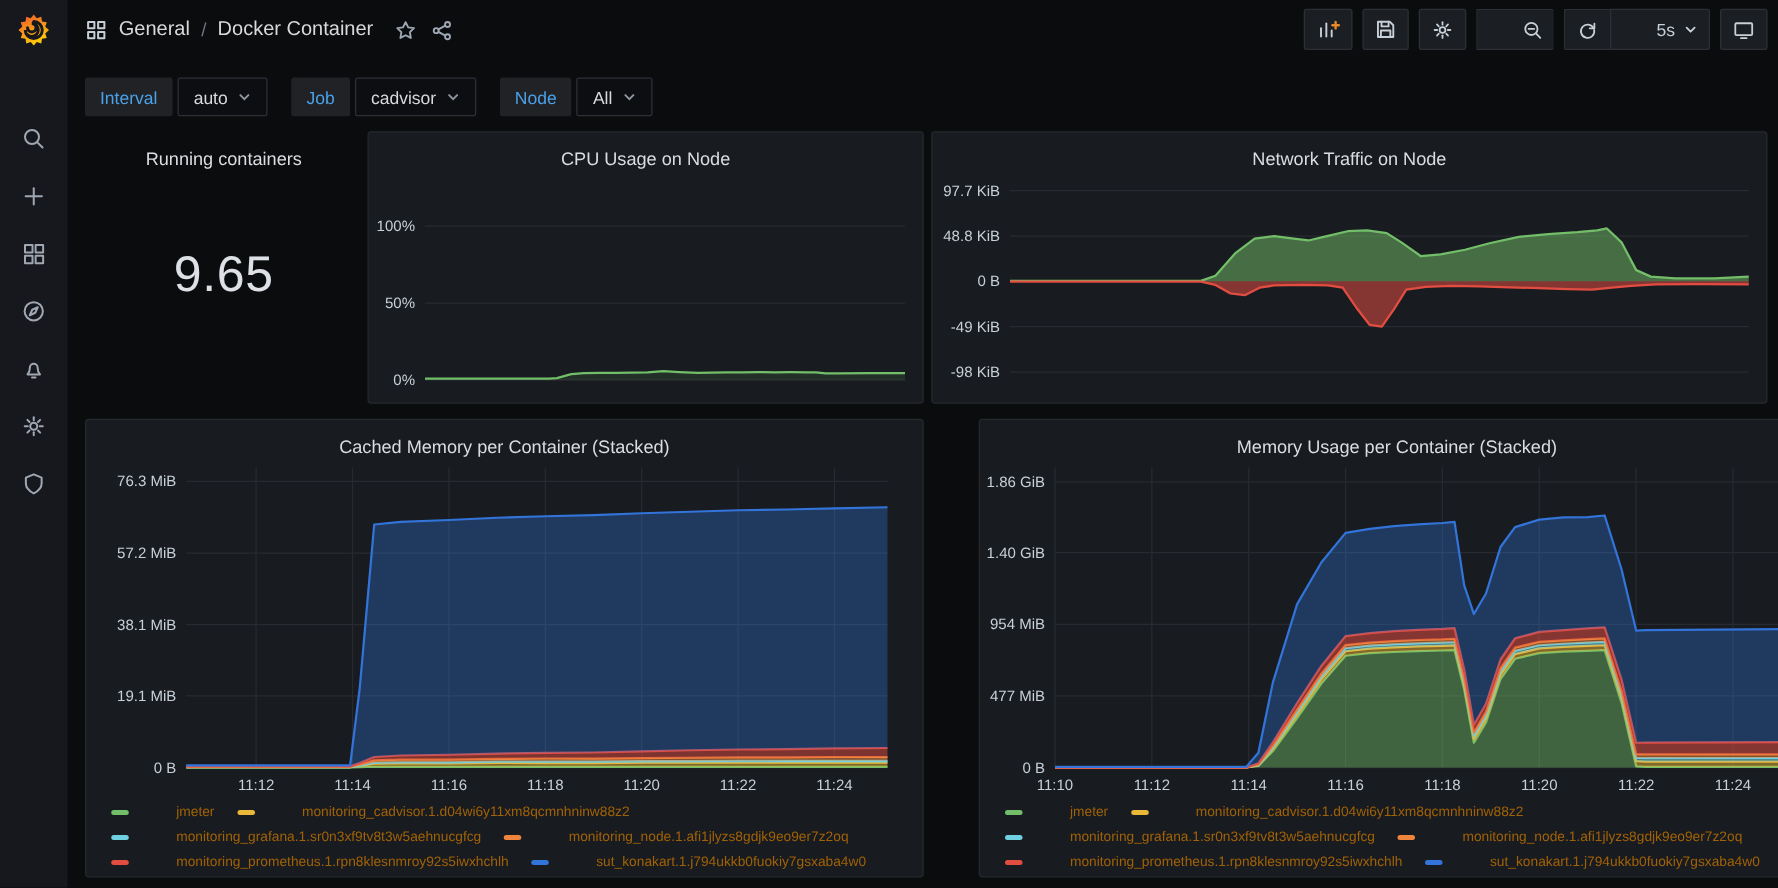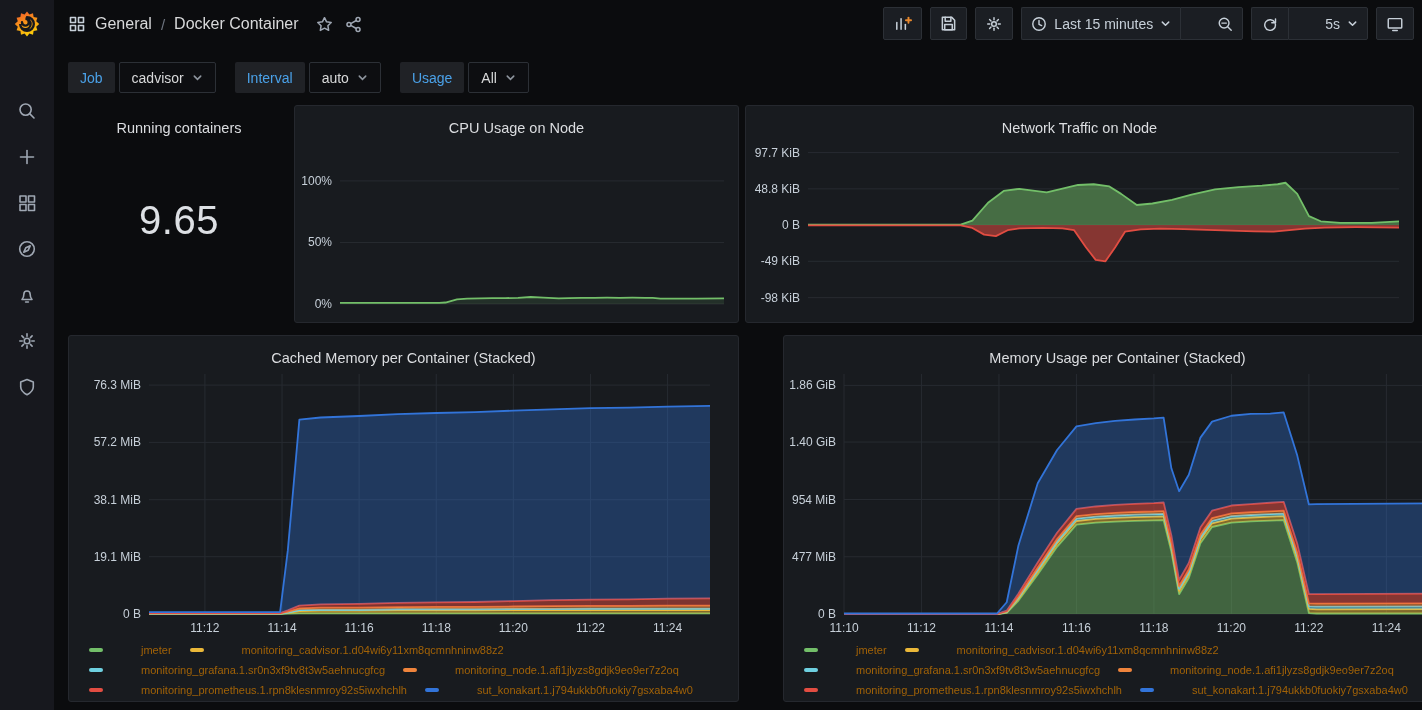--- a/index.html
+++ b/index.html
@@ -182,30 +182,20 @@
           <line x1="14.7" y1="10" x2="17" y2="10"></line>
           <line x1="5.1" y1="5.1" x2="6.7" y2="6.7"></line>
           <line x1="13.3" y1="13.3" x2="14.9" y2="14.9"></line>
           <line x1="5.1" y1="14.9" x2="6.7" y2="13.3"></line>
           <line x1="13.3" y1="6.7" x2="14.9" y2="5.1"></line>
         </svg>
     </div>
     <div class="tgroup">
       <div class="tbtn">
         <svg width="16" height="16" viewBox="0 0 18 18">
-            <circle cx="9" cy="9" r="7"></circle>
-            <polyline points="9,5 9,9.3 12,10.8"></polyline>
-          </svg>
-        <span>Last 15 minutes</span>
-        <svg width="11" height="11" viewBox="0 0 12 12">
-            <polyline points="2.5,4.5 6,8 9.5,4.5"></polyline>
-          </svg>
-      </div>
-      <div class="tbtn">
-        <svg width="16" height="16" viewBox="0 0 18 18">
             <circle cx="8" cy="8" r="5.5"></circle>
             <line x1="12.3" y1="12.3" x2="16" y2="16"></line>
             <line x1="5.5" y1="8" x2="10.5" y2="8"></line>
           </svg>
       </div>
     </div>
     <div class="tgroup">
       <div class="tbtn">
         <svg width="16" height="16" viewBox="0 0 18 18">
             <path d="M14.5 7.5A6 6 0 1 0 15 9"></path>
@@ -223,39 +213,39 @@
       <svg width="18" height="18" viewBox="0 0 20 20">
           <rect x="2.5" y="4" width="15" height="10.5" rx="1"></rect>
           <line x1="7.5" y1="17.3" x2="12.5" y2="17.3"></line>
         </svg>
     </div>
   </div>
 </div>
 
 <div class="submenu">
   <div class="var-pair">
+    <div class="chip chip-label">Interval</div>
+    <div class="chip chip-value">
+      <span>auto</span>
+      <svg width="11" height="11" viewBox="0 0 12 12">
+          <polyline points="2.5,4.5 6,8 9.5,4.5"></polyline>
+        </svg>
+    </div>
+  </div>
+  <div class="var-pair">
     <div class="chip chip-label">Job</div>
     <div class="chip chip-value">
       <span>cadvisor</span>
       <svg width="11" height="11" viewBox="0 0 12 12">
           <polyline points="2.5,4.5 6,8 9.5,4.5"></polyline>
         </svg>
     </div>
   </div>
   <div class="var-pair">
-    <div class="chip chip-label">Interval</div>
-    <div class="chip chip-value">
-      <span>auto</span>
-      <svg width="11" height="11" viewBox="0 0 12 12">
-          <polyline points="2.5,4.5 6,8 9.5,4.5"></polyline>
-        </svg>
-    </div>
-  </div>
-  <div class="var-pair">
-    <div class="chip chip-label">Usage</div>
+    <div class="chip chip-label">Node</div>
     <div class="chip chip-value">
       <span>All</span>
       <svg width="11" height="11" viewBox="0 0 12 12">
           <polyline points="2.5,4.5 6,8 9.5,4.5"></polyline>
         </svg>
     </div>
   </div>
 </div>
 
 <div class="panel bare" style="left:68px; top:105px; width:222px; height:218px;">

